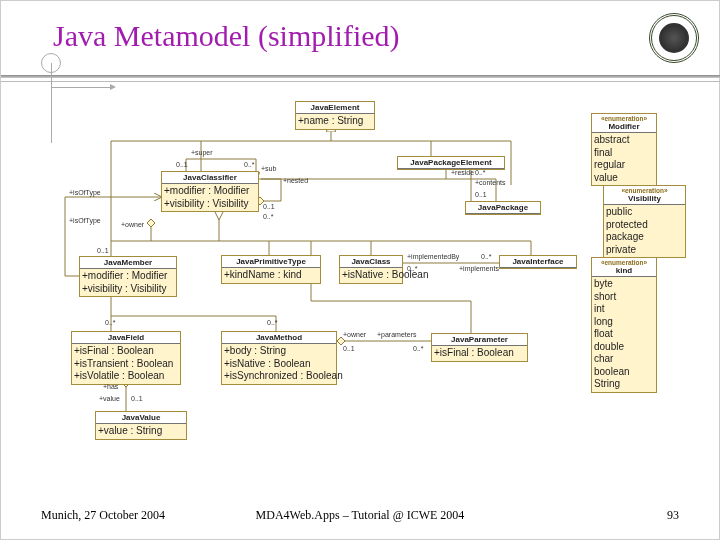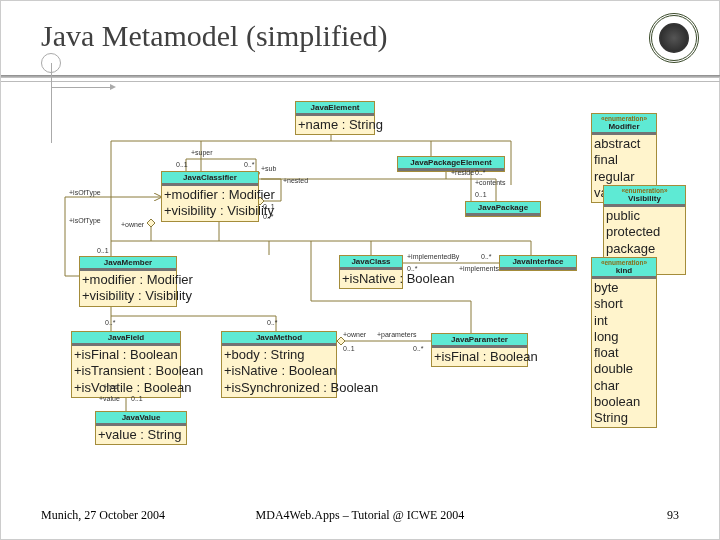--- a/index.html
+++ b/index.html
@@ -1,30 +1,30 @@
 <!DOCTYPE html>
 <html><head>
 <meta charset="utf-8">
 <style>
   * { margin:0; padding:0; box-sizing:border-box; }
   body { width:720px; height:540px; background:#fff; font-family:Arial,sans-serif; position:relative; overflow:hidden; }
   .slide { width:720px; height:540px; position:relative; border:1px solid #ccc; }
-  .title { position:absolute; left:40px; top:18px; font-family:Georgia,'Times New Roman',serif; font-size:30px; font-weight:400; color:#404040; }
+  .title { position:absolute; left:52px; top:18px; font-family:Georgia,'Times New Roman',serif; font-size:30px; font-weight:400; color:#a21caf; }
   .seal { position:absolute; right:20px; top:12px; width:50px; height:50px; border-radius:50%; border:3px double #3a4a2a; display:flex; align-items:center; justify-content:center; }
   .seal-inner { width:30px; height:30px; border-radius:50%; border:2px solid #333; background:radial-gradient(#555,#222); }
   .hr1 { position:absolute; left:0; top:74px; width:720px; height:3px; background:linear-gradient(#888,#ccc); }
   .hr2 { position:absolute; left:0; top:80px; width:720px; height:1px; background:#bbb; }
   .shadow-line { position:absolute; left:50px; top:62px; width:1px; height:80px; background:#aaa; }
   .shadow-arm  { position:absolute; left:50px; top:86px; width:60px; height:1px; background:#aaa; }
   .shadow-arm:after { content:""; position:absolute; right:-5px; top:-3px; border-left:6px solid #aaa; border-top:3px solid transparent; border-bottom:3px solid transparent; }
   .shadow-ring { position:absolute; left:40px; top:52px; width:20px; height:20px; border:1px solid #aaa; border-radius:50%; }
   .diagram { position:absolute; left:50px; top:100px; width:640px; height:390px; font-size:8px; color:#222; }
   .box { position:absolute; background:#fff4cc; border:1px solid #a48c3a; }
-  .box .hd { background:#5eead4; text-align:center; border-bottom:3px solid #737373; padding:1px 2px; font-weight:bold; font-size:8px; }
-  .box .bd { padding:1px 2px; font-size:13px; line-height:1.25; white-space:pre; }
+  .box .hd { background:#ffffff; text-align:center; border-bottom:1px solid #737373; padding:1px 2px; font-weight:bold; font-size:8px; }
+  .box .bd { padding:1px 2px; font-size:10px; line-height:1.25; white-space:pre; }
   .stereo { color:#8a6d1a; font-size:6.5px; display:block; }
   svg.wires { position:absolute; left:0; top:0; width:640px; height:390px; pointer-events:none; }
   .lbl { position:absolute; font-size:7px; color:#333; }
   .footer-left  { position:absolute; left:40px;  bottom:16px; font-family:Georgia,serif; font-size:12px; }
   .footer-mid   { position:absolute; left:0; right:0; bottom:16px; text-align:center; font-family:Georgia,serif; font-size:12px; }
   .footer-right { position:absolute; right:40px; bottom:16px; font-family:Georgia,serif; font-size:12px; }
 </style>
 </head>
 <body>
 
@@ -109,20 +109,24 @@
       <div class="bd">+modifier : Modifier
 +visibility : Visibility</div>
     </div>
     <div class="box" style="left:414px; top:100px; width:76px">
       <div class="hd">JavaPackage</div>
     </div>
     <div class="box" style="left:28px; top:155px; width:98px">
       <div class="hd">JavaMember</div>
       <div class="bd">+modifier : Modifier
 +visibility : Visibility</div>
+    </div>
+    <div class="box" style="left:170px; top:154px; width:100px">
+      <div class="hd">JavaPrimitiveType</div>
+      <div class="bd">+kindName : kind</div>
     </div>
     <div class="box" style="left:288px; top:154px; width:64px">
       <div class="hd">JavaClass</div>
       <div class="bd">+isNative : Boolean</div>
     </div>
     <div class="box" style="left:448px; top:154px; width:78px">
       <div class="hd">JavaInterface</div>
     </div>
     <div class="box" style="left:20px; top:230px; width:110px">
       <div class="hd">JavaField</div>

